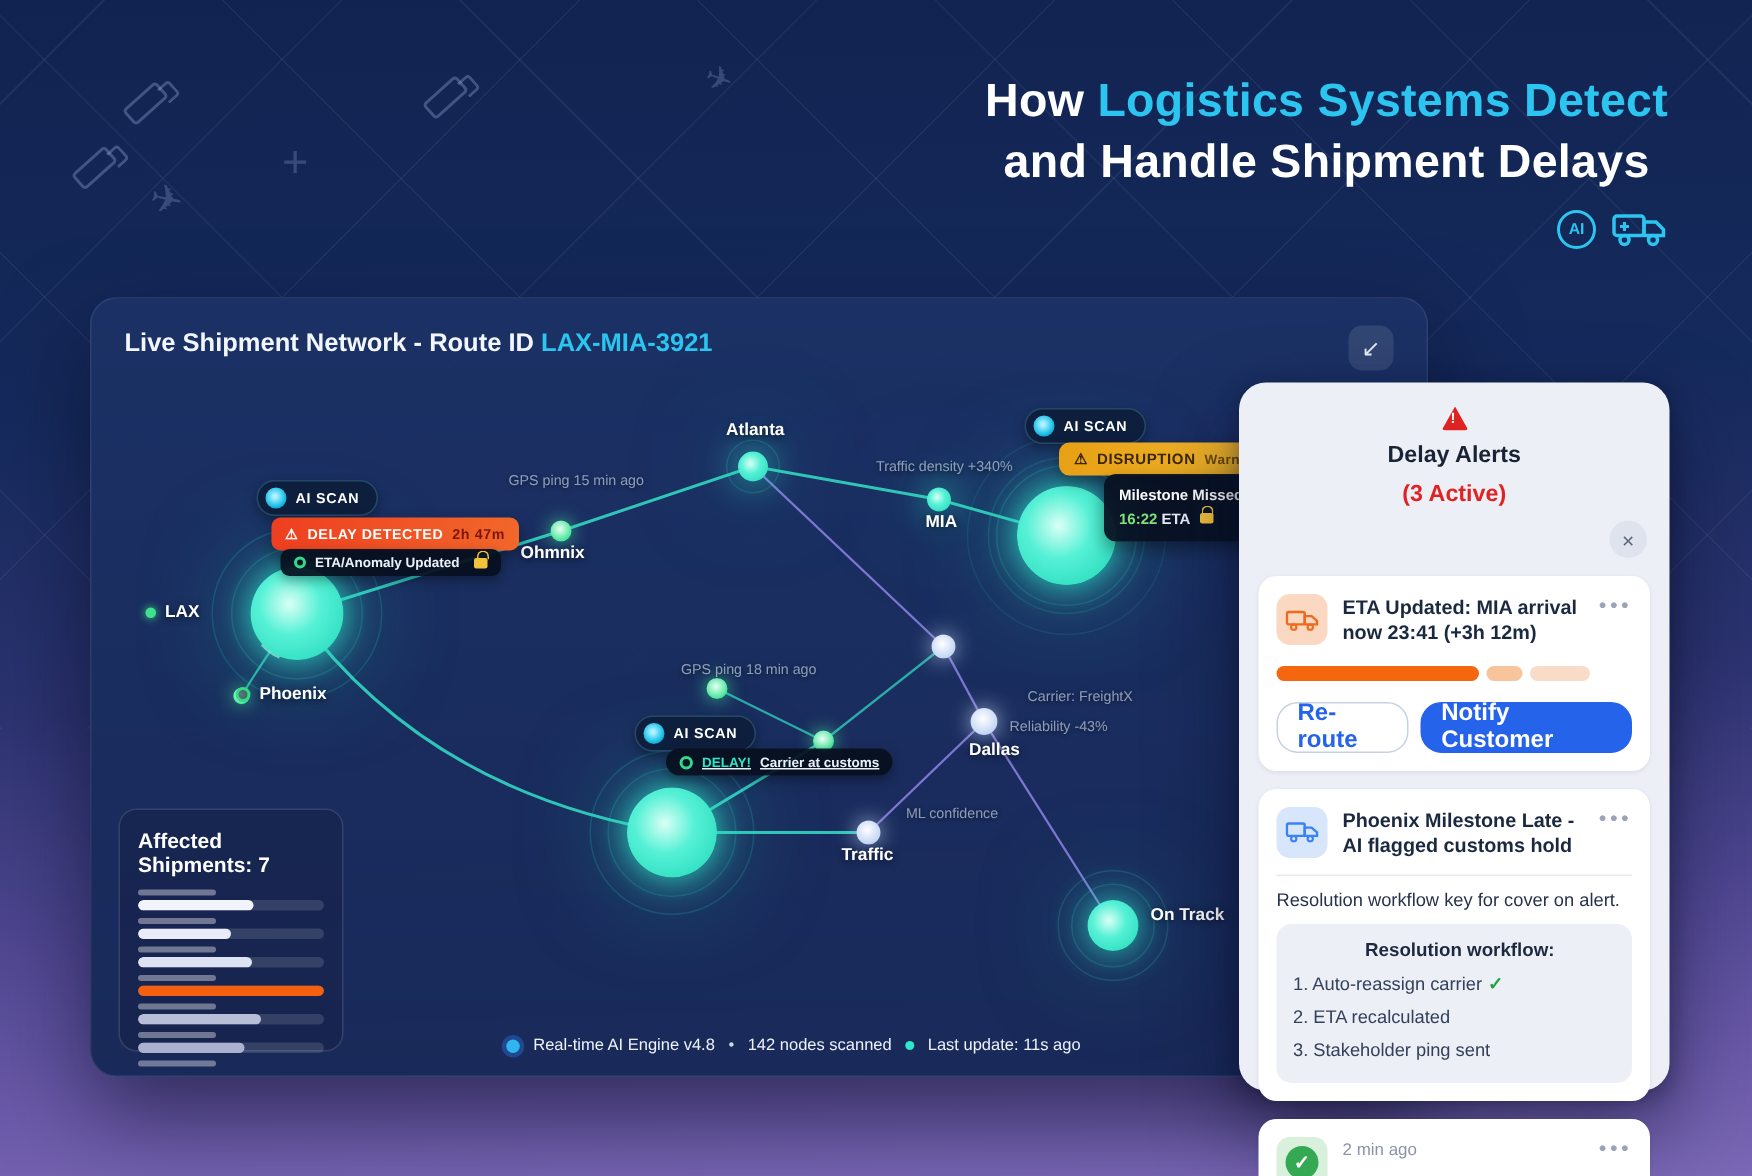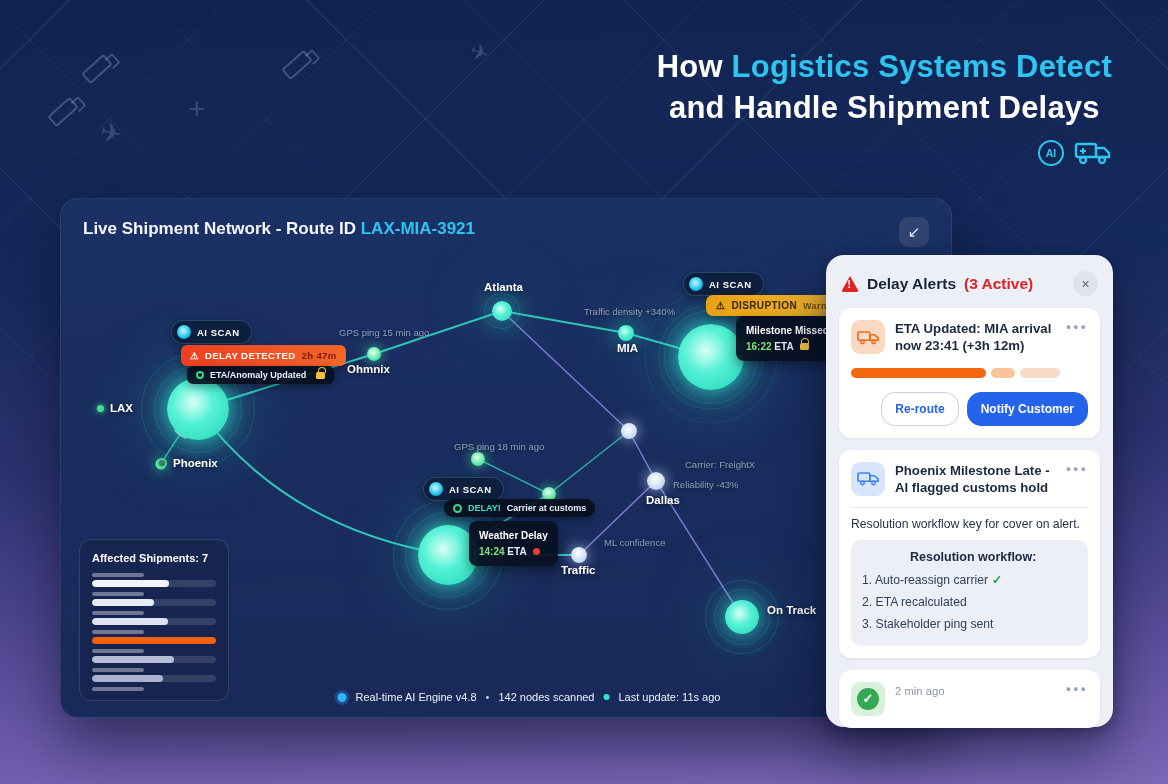--- a/index.html
+++ b/index.html
@@ -75,58 +75,58 @@
   .tip .t-green{ color:#7fe07a; } .tip .t-white{ color:#e8eef8; font-weight:700; }
   .lock{ display:inline-block; position:relative; width:9px; height:7px; background:#f3c33b; border-radius:1.5px; margin-left:4px; vertical-align:0; }
   .lock::before{ content:''; position:absolute; top:-5px; left:1.2px; width:6px; height:5px;
     border:1.6px solid #f3c33b; border-bottom:none; border-radius:4px 4px 0 0; }
   .reddot{ display:inline-block; width:7px; height:7px; border-radius:50%; background:#e8402c; margin-left:4px; }
   .delay2-label{ color:#2ee6c8; font-weight:800; }
 
   
   .aff{ position:absolute; left:18px; top:340px; width:150px; height:162px;
     background:rgba(22,34,74,.60); border:1px solid rgba(255,255,255,.13); border-radius:12px; padding:12px 12px 8px; }
-  .aff h3{ font-size:11px; font-weight:700; color:#fff; margin-bottom:9px; }
+  .aff h3{ font-size:14px; font-weight:700; color:#fff; margin-bottom:9px; }
   .aff .grp{ margin-bottom:5px; }
   .aff .lab{ height:4px; width:52px; border-radius:3px; background:rgba(255,255,255,.38); margin-bottom:3px; }
   .aff .track{ height:7px; border-radius:4px; background:rgba(255,255,255,.13); overflow:hidden; }
   .aff .fill{ display:block; height:100%; border-radius:4px; }
 
   
   .statusbar{ position:absolute; left:50%; bottom:14px; transform:translateX(-44%);
     display:flex; gap:9px; align-items:center; font-size:11px; color:#eef2fb; white-space:nowrap; }
   .sb-dot-blue{ width:9px; height:9px; border-radius:50%; background:#2fb6f0; box-shadow:0 0 0 3px rgba(47,130,240,.35); }
   .sb-sep{ color:#cdd6ea; font-size:11px; }
   .sb-dot-teal{ width:6px; height:6px; border-radius:50%; background:#2ee6c8; }
 
   
   .alerts{ position:absolute; left:826px; top:255px; width:287px; height:472px;
     background:#edeff7; border-radius:18px; box-shadow:0 26px 55px rgba(8,12,38,.55), 0 4px 14px rgba(8,12,38,.35);
     padding:14px 13px; }
-  .alerts-head{ display:flex; align-items:center; gap:8px; padding:2px 2px 12px; }
+  .alerts-head{ display:flex; align-items:center; gap:8px; padding:2px 2px 12px;flex-direction:column; }
   .warn-tri{ position:relative; width:0; height:0; border-left:9px solid transparent; border-right:9px solid transparent; border-bottom:16px solid #df2323; border-radius:3px; }
   .warn-tri::after{ content:'!'; position:absolute; left:-2.5px; top:3px; color:#fff; font-size:10px; font-weight:800; }
   .alerts-title{ font-size:15.5px; font-weight:800; color:#1a2335; }
   .alerts-active{ font-size:15.5px; font-weight:700; color:#e02222; }
   .alerts-close{ margin-left:auto; width:25px; height:25px; border-radius:50%; background:#dfe3ee; color:#5c6678;
     display:flex; align-items:center; justify-content:center; font-size:14px; cursor:pointer; }
   .card{ background:#ffffff; border-radius:12px; padding:12px; margin-bottom:12px; box-shadow:0 1px 3px rgba(25,35,70,.08); }
   .card-head{ display:flex; gap:10px; align-items:flex-start; }
   .card-icon{ flex:0 0 34px; width:34px; height:34px; border-radius:9px; display:flex; align-items:center; justify-content:center; }
   .ic-orange{ background:#fbd8c1; color:#ed6a1f; }
   .ic-blue{ background:#d8e6fb; color:#3b82f6; }
   .ic-green-wrap{ background:#d9f0dd; }
   .ic-green-circle{ width:22px; height:22px; border-radius:50%; background:#35a853; color:#fff; font-size:13px; font-weight:800; display:flex; align-items:center; justify-content:center; }
   .card-title{ flex:1; font-size:13.2px; font-weight:700; color:#1b2940; line-height:1.32; }
   .card-menu{ color:#9aa3b7; font-size:9px; letter-spacing:2px; cursor:pointer; padding-top:2px; }
   .progress{ display:flex; gap:5px; margin-top:13px; height:10px; }
   .progress span{ border-radius:6px; height:100%; display:block; }
   .pg1{ width:57%; background:#f4670f; } .pg2{ width:10%; background:#f8c49c; } .pg3{ width:17%; background:#f9dcc8; }
   .card-actions{ display:flex; justify-content:flex-end; gap:8px; margin-top:14px; }
-  .btn{ height:26px; padding:16px 13px; border-radius:14px; font-size:12px; font-weight:700; display:flex; align-items:center; cursor:pointer; }
+  .btn{ height:26px; padding:16px 13px; border-radius:14px; font-size:16px; font-weight:700; display:flex; align-items:center; cursor:pointer; }
   .btn-outline{ background:#fff; border:1.5px solid #c7d1e2; color:#2563eb; }
   .btn-primary{ background:#2563eb; border:1.5px solid #2563eb; color:#fff; }
   .divider{ border-top:1px solid #e7eaf1; margin:10px 0 9px; }
   .note{ font-size:12.2px; color:#27334b; }
   .wf-box{ background:#eceff5; border-radius:10px; padding:10px 11px; margin-top:9px; }
   .wf-title{ font-size:12.5px; font-weight:800; color:#1c2940; margin-bottom:6px;padding-left:48px; }
   .wf-step{ font-size:12.2px; color:#33415c; line-height:1.8; }
   .wf-check{ color:#22a34a; font-weight:800; margin-left:4px; }
   .card-time{ font-size:11.3px; color:#8b93a6; margin-top:3px; }
 </style>
@@ -230,21 +230,21 @@
         <span>Dallas</span>
       </div>
     <div class="city" style="left:500px;top:365px;">
         <span>Traffic</span>
       </div>
     <div class="city" style="left:706px;top:405px;align-items:center;">
         <span>On Track</span>
       </div>
 
     <div class="hint" style="left:523px;top:107px;">Traffic density +340%</div>
-    <div class="hint" style="left:278px;top:128px;">GPS ping 15 min ago</div>
+    <div class="hint" style="left:278px;top:116px;">GPS ping 15 min ago</div>
     <div class="hint" style="left:393px;top:242px;">GPS ping 18 min ago</div>
     <div class="hint" style="left:584px;top:260px;margin-left:40px;">Carrier: FreightX</div>
     <div class="hint" style="left:612px;top:280px;">Reliability -43%</div>
     <div class="hint" style="left:543px;top:338px;">ML confidence</div>
 
     <div class="ai-scan" style="left:110px;top:121px;">
       <span class="eye"></span>
         <span>AI SCAN</span>
     </div>
     <div class="badge-delay" style="left:120px;top:146px;">
@@ -271,30 +271,24 @@
       <span>Milestone Missed</span><br>
       <span class="t-green">16:22</span>
       <span class="t-white">ETA</span>
       <span class="lock"></span>
     </div>
 
     <div class="ai-scan" style="left:362px;top:278px;">
       <span class="eye"></span>
         <span>AI SCAN</span>
     </div>
-    <div class="badge-dark" style="left:383px;top:300px;border-radius:14px;">
+    <div class="badge-dark" style="left:383px;top:300px;border-radius:14px;text-decoration:underline;">
       <span class="dot-ring" style="width:9px;height:9px;border-width:2px;"></span>
       <span class="delay2-label">DELAY!</span>
       <span>Carrier at customs</span>
-    </div>
-    <div class="tip" style="left:408px;top:322px;">
-      <span>Weather Delay</span><br>
-      <span class="t-green">14:24</span>
-      <span class="t-white">ETA</span>
-      <span class="reddot"></span>
     </div>
 
     <div class="aff">
       <h3>Affected Shipments: 7</h3>
       <div class="grp">
           <div class="lab"></div>
           <div class="track">
             <span class="fill" style="width:62%;background:#f1f4fb;"></span>
           </div>
         </div>

